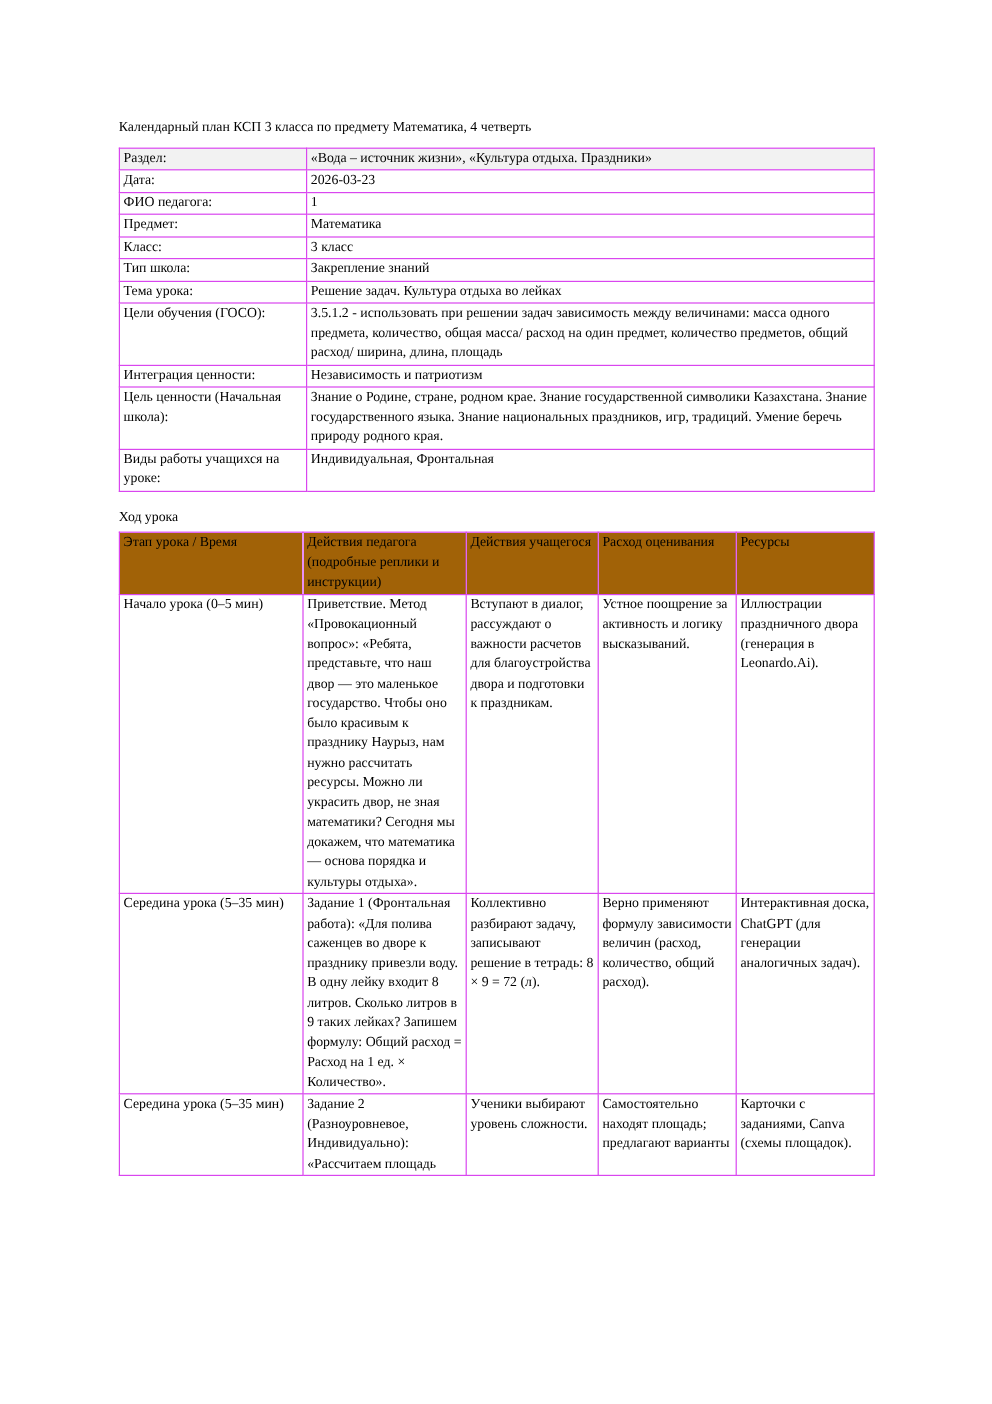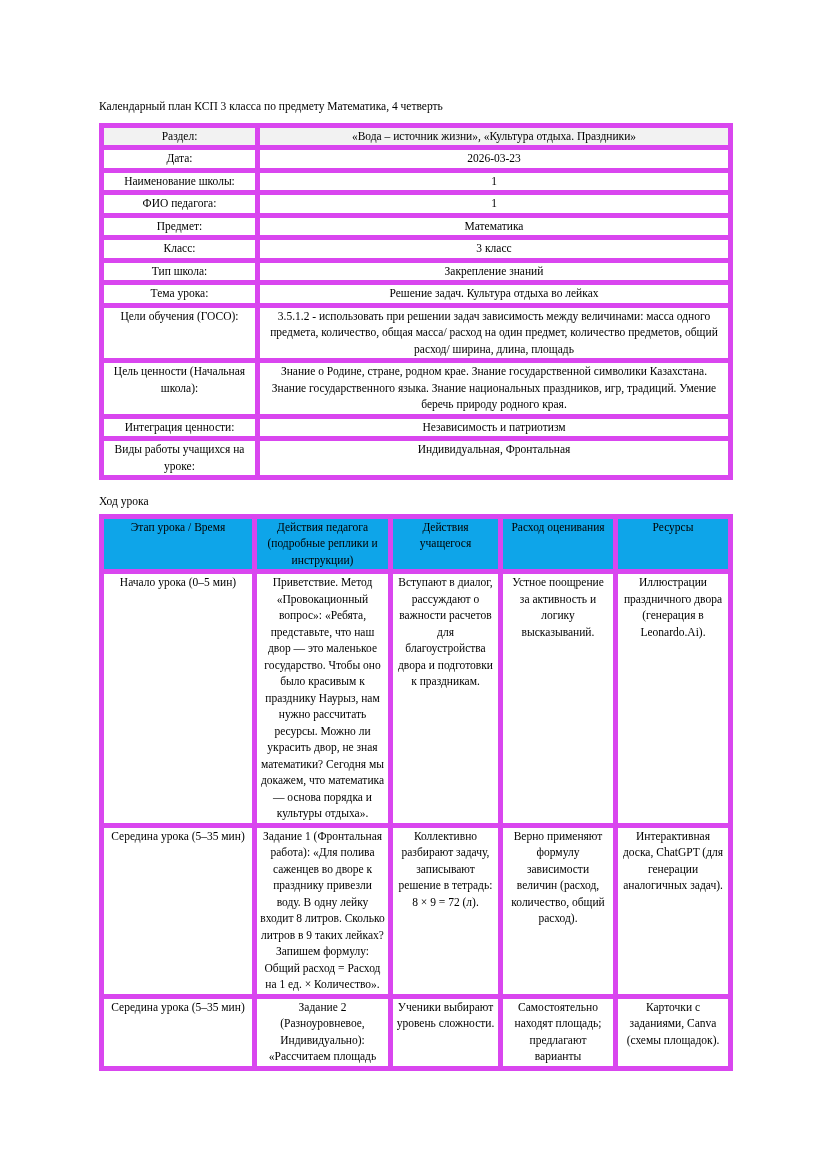--- a/index.html
+++ b/index.html
@@ -41,41 +41,41 @@
     margin: 13px 0 4px 0;
   }
   table {
     border-collapse: collapse;
     table-layout: fixed;
     width: 629px;
     font-size: 11.5px;
     line-height: 16.5px;
   }
   table td, table th {
-    border: 5px solid #d946ef;
+    border: 1px solid #d946ef;
     padding: 0px 3px 1px 3px;
     vertical-align: top;
-    text-align: center;
+    text-align: left;
     font-weight: normal;
     overflow: hidden;
     word-wrap: break-word;
   }
   
   .info-table col.c-label { width: 156px; }
   .info-table col.c-value { width: 473px; }
   .info-table tr.shaded td { background: #f2f2f2; }
   .info-table td { height: 15px; }
 
   
   .lesson-table col.l1 { width: 153px; }
   .lesson-table col.l2 { width: 136px; }
   .lesson-table col.l3 { width: 110px; }
   .lesson-table col.l4 { width: 115px; }
   .lesson-table col.l5 { width: 115px; }
-  .lesson-table thead td { background: #0ea5e9; }
+  .lesson-table thead td { background: #a16207; }
 </style>
 </head>
 <body>
 
 <div class="page">
   <div class="content">
 
     <p class="doc-title">Календарный план КСП 3 класса по предмету Математика, 4 четверть</p>
 
     <table class="info-table">
@@ -84,24 +84,20 @@
         <col class="c-value">
       </colgroup>
       <tbody>
           <tr class="shaded">
             <td>Раздел:</td>
             <td>«Вода – источник жизни», «Культура отдыха. Праздники»</td>
           </tr>
           <tr>
             <td>Дата:</td>
             <td>2026-03-23</td>
-          </tr>
-          <tr>
-            <td>Наименование школы:</td>
-            <td>1</td>
           </tr>
           <tr>
             <td>ФИО педагога:</td>
             <td>1</td>
           </tr>
           <tr>
             <td>Предмет:</td>
             <td>Математика</td>
           </tr>
           <tr>
@@ -114,26 +110,26 @@
           </tr>
           <tr>
             <td>Тема урока:</td>
             <td>Решение задач. Культура отдыха во лейках</td>
           </tr>
           <tr>
             <td>Цели обучения (ГОСО):</td>
             <td>3.5.1.2 - использовать при решении задач зависимость между величинами: масса одного предмета, количество, общая масса/ расход на один предмет, количество предметов, общий расход/ ширина, длина, площадь</td>
           </tr>
           <tr>
+            <td>Интеграция ценности:</td>
+            <td>Независимость и патриотизм</td>
+          </tr>
+          <tr>
             <td>Цель ценности (Начальная школа):</td>
             <td>Знание о Родине, стране, родном крае. Знание государственной символики Казахстана. Знание государственного языка. Знание национальных праздников, игр, традиций. Умение беречь природу родного края.</td>
-          </tr>
-          <tr>
-            <td>Интеграция ценности:</td>
-            <td>Независимость и патриотизм</td>
           </tr>
           <tr>
             <td>Виды работы учащихся на уроке:</td>
             <td>Индивидуальная, Фронтальная</td>
           </tr>
         </tbody>
     </table>
 
     <p class="section-label">Ход урока</p>
 

